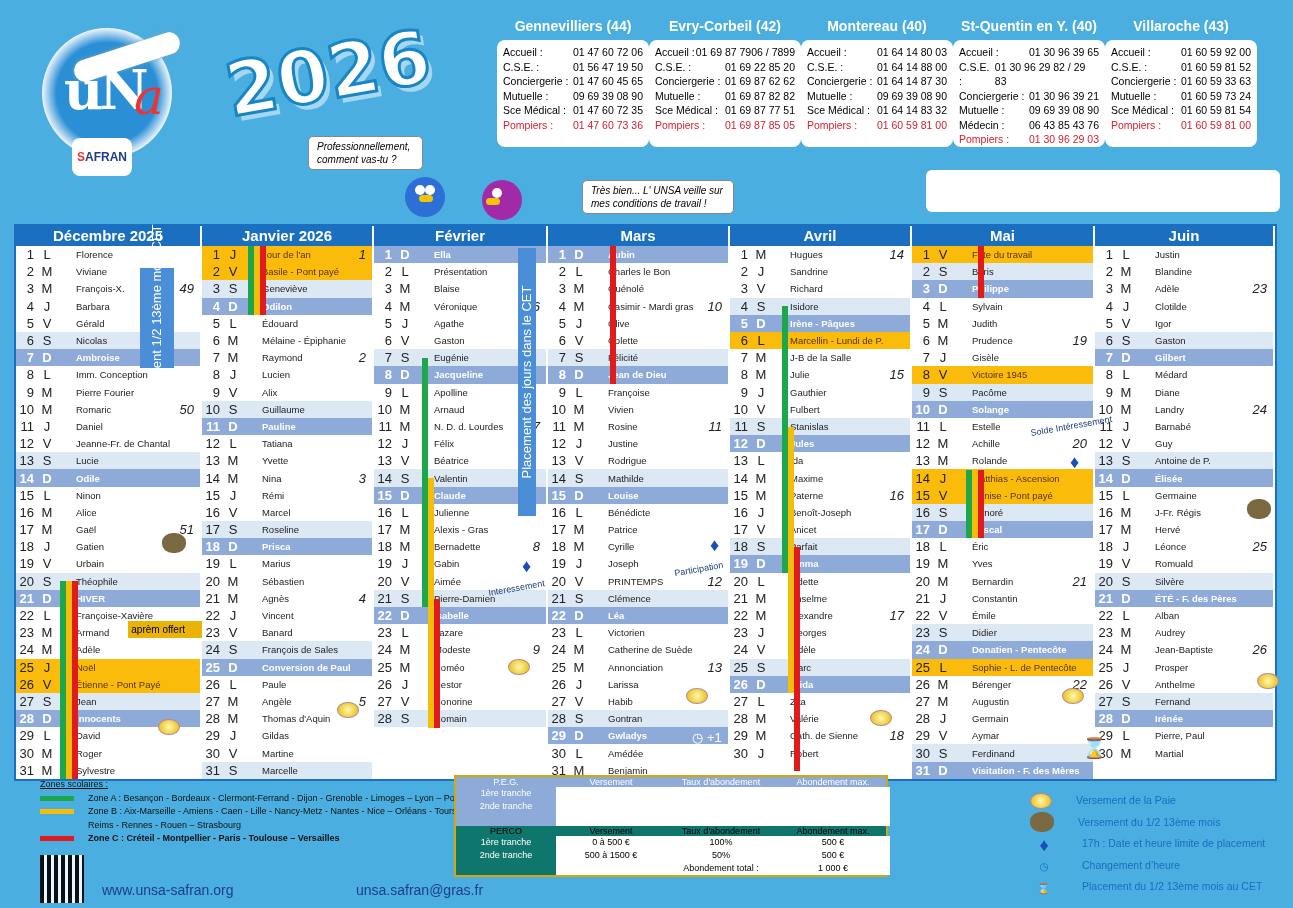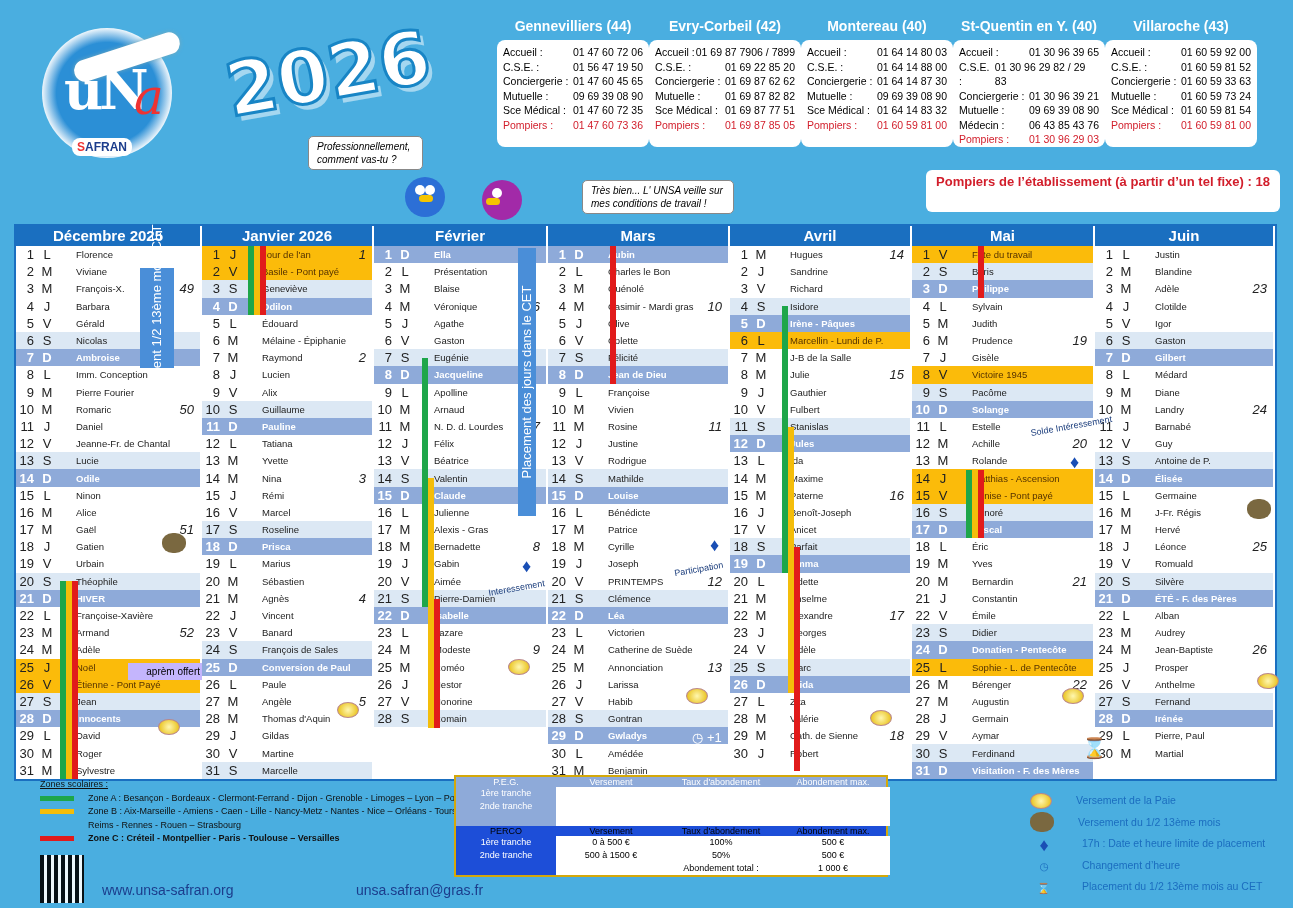--- a/index.html
+++ b/index.html
@@ -1,20 +1,20 @@
 <!DOCTYPE html>
 <html><head>
 <meta charset="utf-8">
 <style>
 *{box-sizing:border-box;margin:0;padding:0}
 body{width:1293px;height:908px;background:#4aaee0;font-family:"Liberation Sans",sans-serif;position:relative;overflow:hidden}
 .logo{position:absolute;left:42px;top:28px;width:130px;height:130px;border-radius:50%;background:radial-gradient(circle,#2b8fd6 55%,#ffffff 72%,#4aaee0 90%);}
 .logo .txt{position:absolute;left:22px;top:30px;font-size:54px;font-weight:bold;color:#fff;font-family:"DejaVu Serif",serif;letter-spacing:-4px}
 .logo .txt2{position:absolute;left:92px;top:40px;font-size:50px;font-style:italic;color:#e33;font-family:"DejaVu Serif",serif}
-.logo .safran{position:absolute;left:30px;top:110px;background:#fff;border-radius:8px;padding:2px 5px;font-size:12px;font-weight:bold;color:#1c3d8c}
+.logo .safran{position:absolute;left:30px;top:110px;background:#fff;border-radius:8px;padding:12px 5px;font-size:12px;font-weight:bold;color:#1c3d8c}
 .logo .safran b{color:#e33}
 .plane{position:absolute;left:30px;top:18px;width:110px;height:22px;background:#fff;border-radius:12px;transform:rotate(-18deg);box-shadow:0 0 4px #7ab}
 .year{position:absolute;left:225px;top:30px;font-size:74px;font-weight:bold;color:#fff;transform:rotate(-10deg);-webkit-text-stroke:3px #1885c5;font-family:"DejaVu Sans",sans-serif;text-shadow:4px 6px 0 rgba(255,255,255,.5)}
 .sites{position:absolute;top:18px;left:497px;display:flex;}
 .site{width:152px}
 .site h3{color:#fff;font-size:14px;text-align:center;margin-bottom:6px;white-space:nowrap}
 .site .box{background:#fff;border-radius:8px;padding:5px 6px;font-size:10.5px;line-height:14.5px;height:107px}
 .site .row{display:flex;justify-content:space-between}
 .site .row.red{color:#d21e2b}
 .bubble{position:absolute;background:#fff;border:1px solid #888;border-radius:5px;font-size:10px;font-style:italic;padding:3px 8px;line-height:13px}
@@ -42,21 +42,21 @@
 .vband span{transform:rotate(-90deg);white-space:nowrap;text-align:center;line-height:14px}
 .legend{position:absolute;left:40px;top:778px;font-size:9px;line-height:13.5px;color:#111}
 .legend .t{text-decoration:underline}
 .legend .z{display:flex;gap:14px}
 .legend .sw{width:34px;height:5px;margin-top:4px;flex:none}
 .links{position:absolute;top:882px;font-size:14px;color:#1c3d8c}
 .qr{position:absolute;left:40px;top:855px;width:44px;height:48px;background:repeating-linear-gradient(90deg,#000 0 4px,#fff 4px 7px),#000;opacity:.9}
 .tbl{position:absolute;left:454px;top:775px;width:434px;font-size:9px;border:2px solid #d4a80a}
 .tbl .h{display:grid;grid-template-columns:100px 110px 110px 114px;text-align:center}
 .tbl .peg{background:#8eaad9;color:#fff}
-.tbl .perco{background:#1d4ed8}
+.tbl .perco{background:#0f766e}
 .tbl .row{display:grid;grid-template-columns:100px 110px 110px 114px;text-align:center;line-height:13px}
 .tbl .row .lab{color:#fff}
 .tbl .row .cell{background:#fff}
 .keys{position:absolute;left:1030px;top:790px;font-size:10.5px;color:#1b6dbf;line-height:21.5px}
 .keys .k{display:flex;align-items:center;gap:24px}
 .ico{display:inline-block;width:28px;height:18px;text-align:center}
 .coin{width:22px;height:16px;border-radius:50%;background:radial-gradient(circle,#fff7b0,#e5b800);border:1px solid #b88;display:inline-block}
 .bag{width:24px;height:20px;border-radius:45%;background:#7a6840;display:inline-block}
 .squ{color:#1a4fb5;font-size:18px}
 </style>
@@ -225,21 +225,20 @@
     <div class="eye" style="left:20px"></div>
     <div class="beak"></div>
   </div>
 <div class="bird" style="left:482px;top:180px;background:#a22aa8">
     <div class="eye" style="left:10px"></div>
     <div class="beak" style="left:4px"></div>
   </div>
 <div class="bubble" style="left:582px;top:180px;width:152px">Très bien... L' UNSA veille sur mes conditions de travail !</div>
 
 <div class="pompiers">
-  <div class="l1">Pompiers de l’établissement (à partir d’un tel fixe) : 18</div>
 </div>
 
 <div class="cal" id="cal">
     <div class="month" style="width: 186px;">
       <div class="mh">Décembre 2025</div>
       <div class="day">
         <span class="n">1</span>
         <span class="w">L</span>
         <span class="s">Florence</span>
       </div>
@@ -1363,21 +1362,21 @@
     <div class="bars g" style="left: 950px; top: 243.6px; height: 68.8px;"></div>
     <div class="bars y" style="left: 956px; top: 243.6px; height: 68.8px;"></div>
     <div class="bars r" style="left: 962px; top: 20px; height: 51.6px;"></div>
     <div class="bars r" style="left: 962px; top: 243.6px; height: 68.8px;"></div>
     <div class="vband" style="left: 124px; top: 42px; width: 34px; height: 100px;">
       <span>Placement 1/2 13ème mois CET</span>
     </div>
     <div class="vband" style="left: 502px; top: 22px; width: 18px; height: 268px;">
       <span>Placement des jours dans le CET</span>
     </div>
-    <div style="position: absolute; left: 112px; top: 437px; width: 74px; height: 17px; background: #c4b5fd; font-size: 10px; text-align: right; padding-right: 2px; line-height: 17px;">aprèm offert</div>
+    <div style="position: absolute; left: 112px; top: 395px; width: 74px; height: 17px; background: #eab308; font-size: 10px; text-align: right; padding-right: 17px; line-height: 17px;">aprèm offert</div>
     <div class="coin" style="position: absolute; left: 142px; top: 493px;"></div>
     <div class="coin" style="position: absolute; left: 321px; top: 475.8px;"></div>
     <div class="coin" style="position: absolute; left: 492px; top: 432.8px;"></div>
     <div class="coin" style="position: absolute; left: 670px; top: 462.04px;"></div>
     <div class="coin" style="position: absolute; left: 854px; top: 484.4px;"></div>
     <div class="coin" style="position: absolute; left: 1046px; top: 462.04px;"></div>
     <div class="coin" style="position: absolute; left: 1241px; top: 446.56px;"></div>
     <div class="bag" style="position: absolute; left: 146px; top: 307.24px;"></div>
     <div class="bag" style="position: absolute; left: 1231px; top: 272.84px;"></div>
     <div class="squ" style="position: absolute; left: 506px; top: 329.6px;">♦</div>

